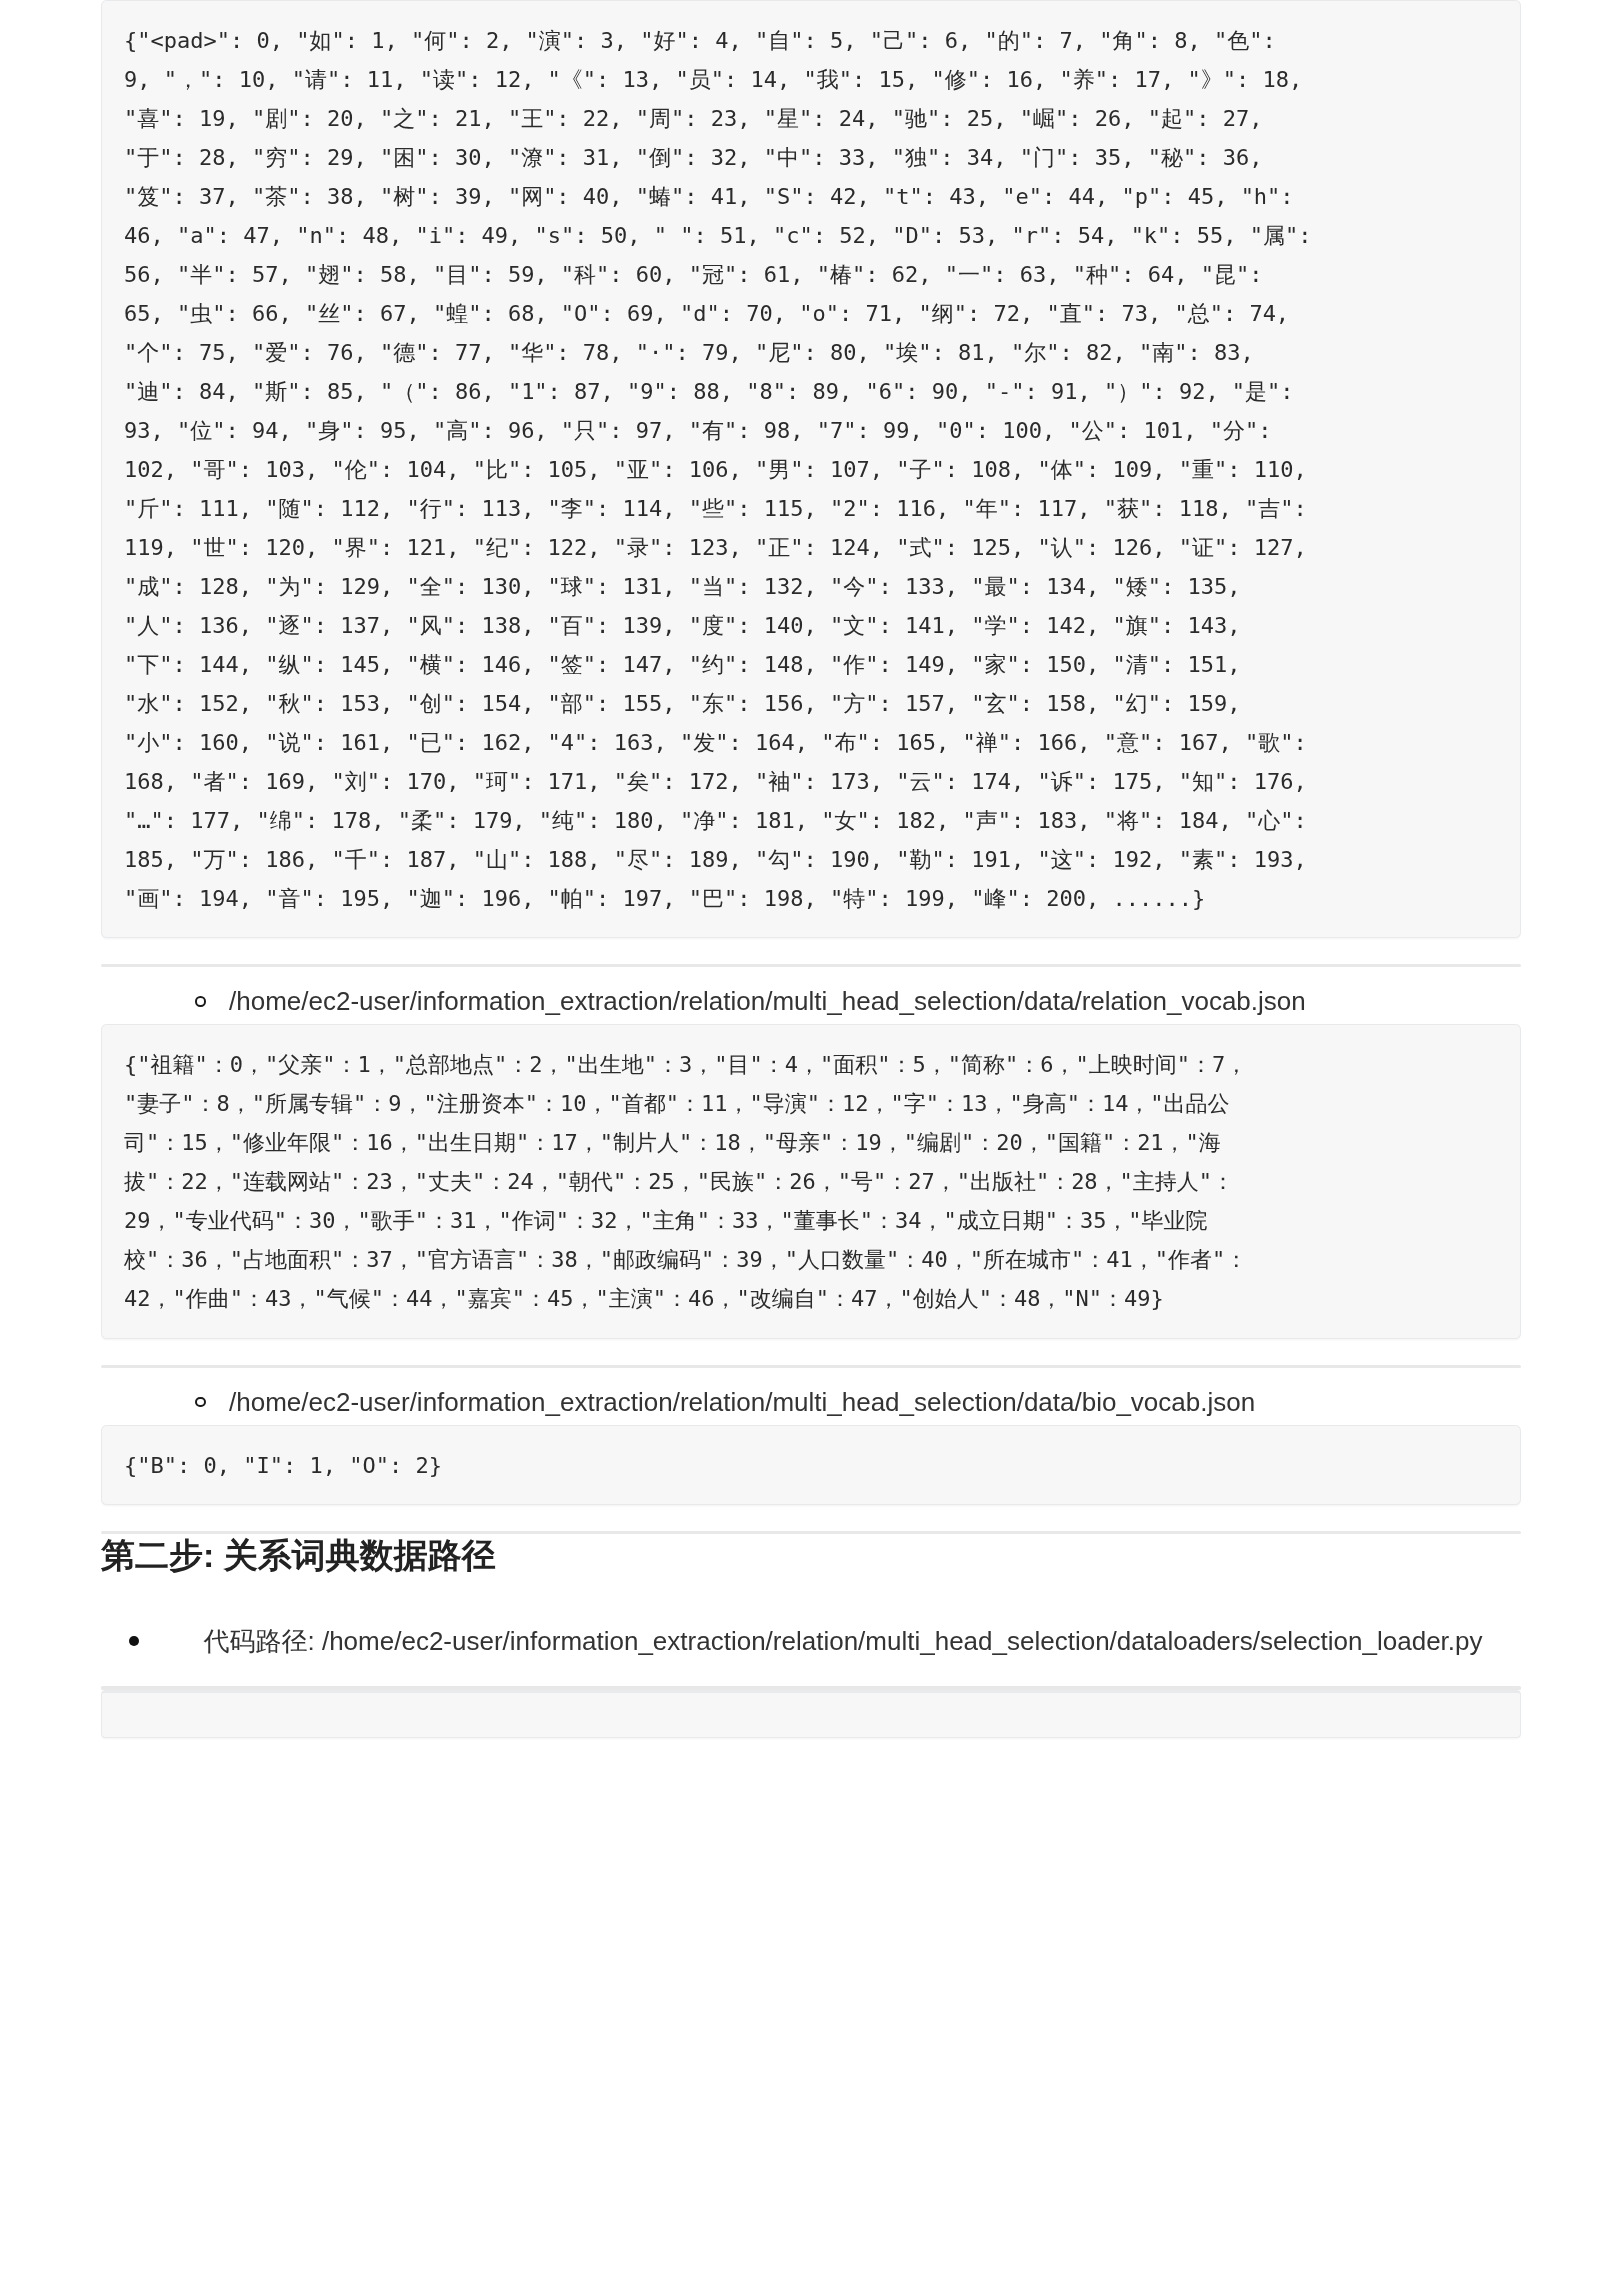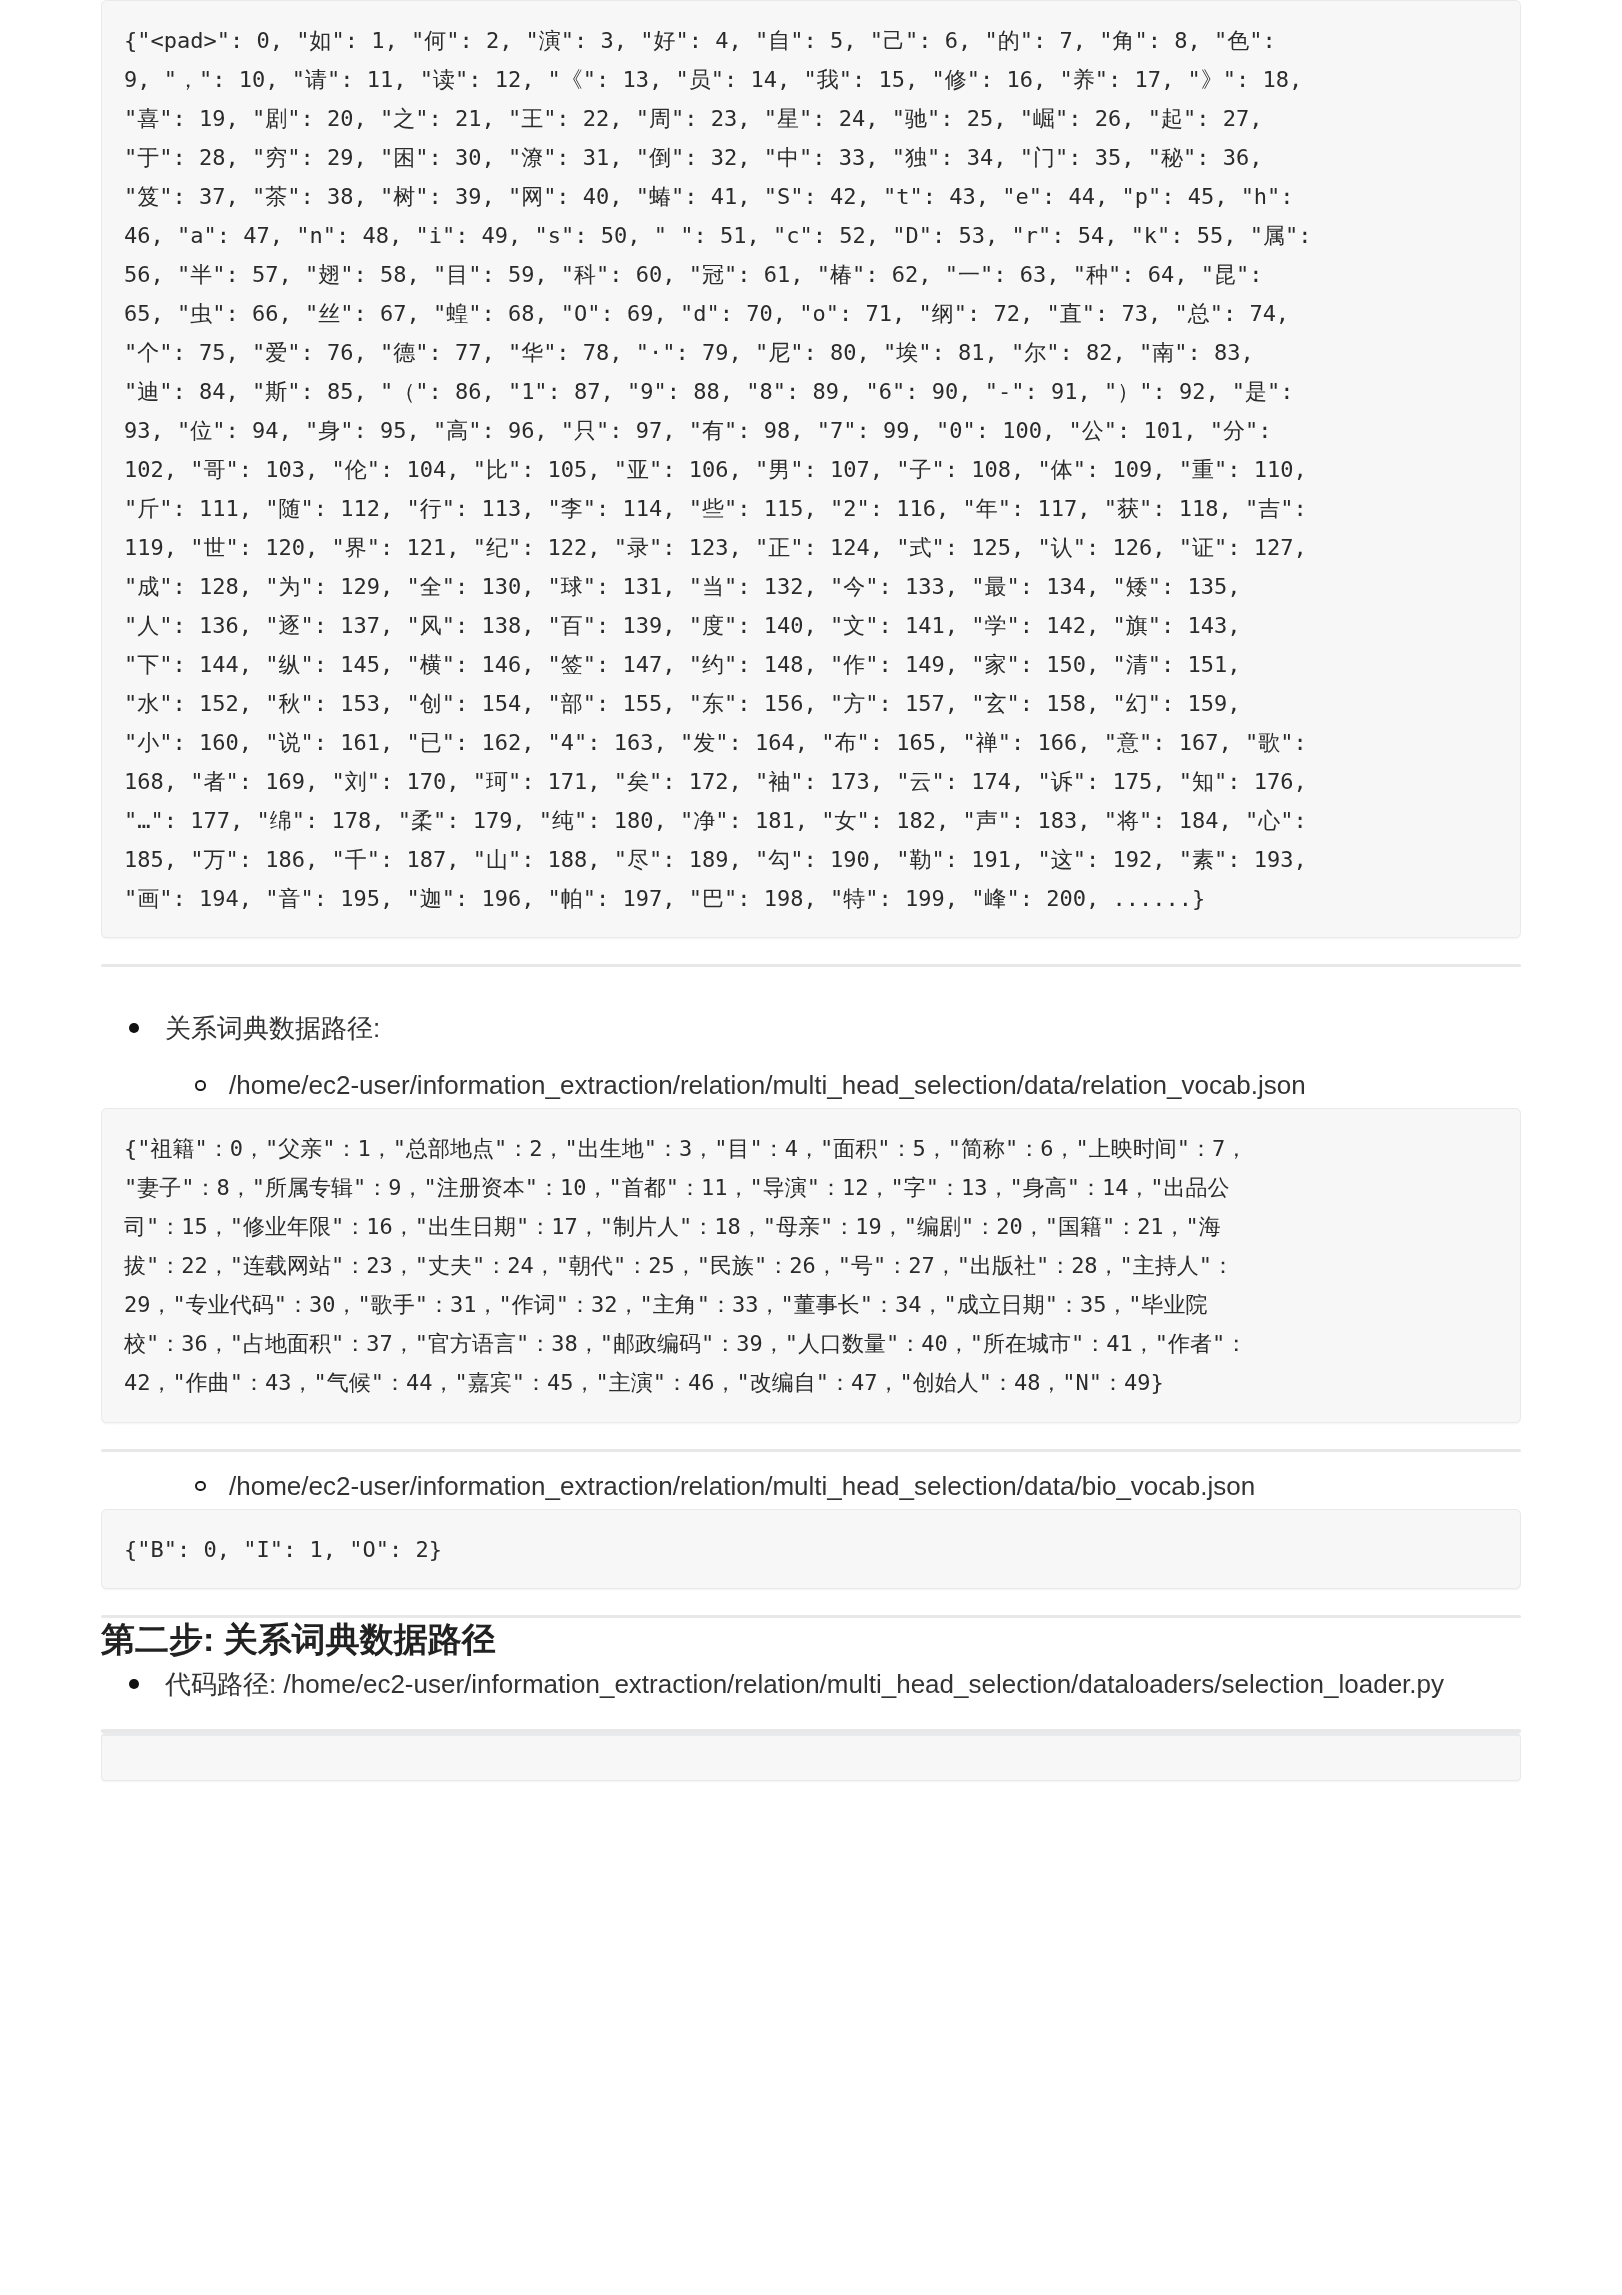--- a/index.html
+++ b/index.html
@@ -84,21 +84,21 @@
     color:var(--heading-color);
     letter-spacing:0;
   }
   
   .mt-first{margin-top:126px;}
   .mt-hr{margin-top:26px;}
   .mt-li{margin-top:38px;}
   .mt-sub{margin-top:11px;}
   .mt-pre{margin-top:27px;}
   .mt-heading{margin-top:35px;}
-  .mt-li3{}
+  .mt-li3{margin-top:41px;text-align:center;}
   .mt-hr4{margin-top:22px;}
 </style>
 </head>
 <body>
 
 <div class="content">
 
   <pre class="code mt-first">{"&lt;pad&gt;": 0, "如": 1, "何": 2, "演": 3, "好": 4, "自": 5, "己": 6, "的": 7, "角": 8, "色":
 9, "，": 10, "请": 11, "读": 12, "《": 13, "员": 14, "我": 15, "修": 16, "养": 17, "》": 18,
 "喜": 19, "剧": 20, "之": 21, "王": 22, "周": 23, "星": 24, "驰": 25, "崛": 26, "起": 27,
@@ -118,24 +118,20 @@
 "下": 144, "纵": 145, "横": 146, "签": 147, "约": 148, "作": 149, "家": 150, "清": 151,
 "水": 152, "秋": 153, "创": 154, "部": 155, "东": 156, "方": 157, "玄": 158, "幻": 159,
 "小": 160, "说": 161, "已": 162, "4": 163, "发": 164, "布": 165, "禅": 166, "意": 167, "歌":
 168, "者": 169, "刘": 170, "珂": 171, "矣": 172, "袖": 173, "云": 174, "诉": 175, "知": 176,
 "…": 177, "绵": 178, "柔": 179, "纯": 180, "净": 181, "女": 182, "声": 183, "将": 184, "心":
 185, "万": 186, "千": 187, "山": 188, "尽": 189, "勾": 190, "勒": 191, "这": 192, "素": 193,
 "画": 194, "音": 195, "迦": 196, "帕": 197, "巴": 198, "特": 199, "峰": 200, ......}</pre>
 
   <div class="hr mt-hr"></div>
 
-  <div class="li mt-li">
-    <span class="dot"></span>
-    <span>关系词典数据路径:</span>
-  </div>
 
   <div class="li sub mt-sub">
     <span class="circ"></span>
     <span>/home/ec2-user/information_extraction/relation/multi_head_selection/data/relation_vocab.json</span>
   </div>
 
   <pre class="code mt-pre">{"祖籍"：0，"父亲"：1，"总部地点"：2，"出生地"：3，"目"：4，"面积"：5，"简称"：6，"上映时间"：7，
 "妻子"：8，"所属专辑"：9，"注册资本"：10，"首都"：11，"导演"：12，"字"：13，"身高"：14，"出品公
 司"：15，"修业年限"：16，"出生日期"：17，"制片人"：18，"母亲"：19，"编剧"：20，"国籍"：21，"海
 拔"：22，"连载网站"：23，"丈夫"：24，"朝代"：25，"民族"：26，"号"：27，"出版社"：28，"主持人"：

